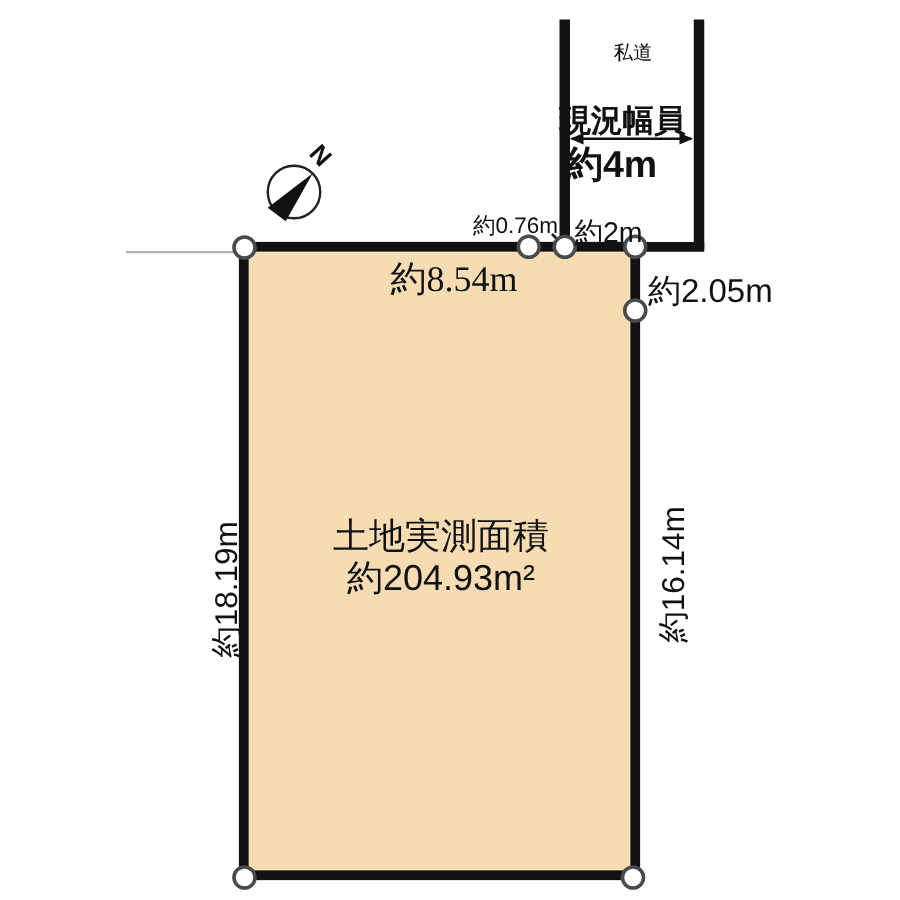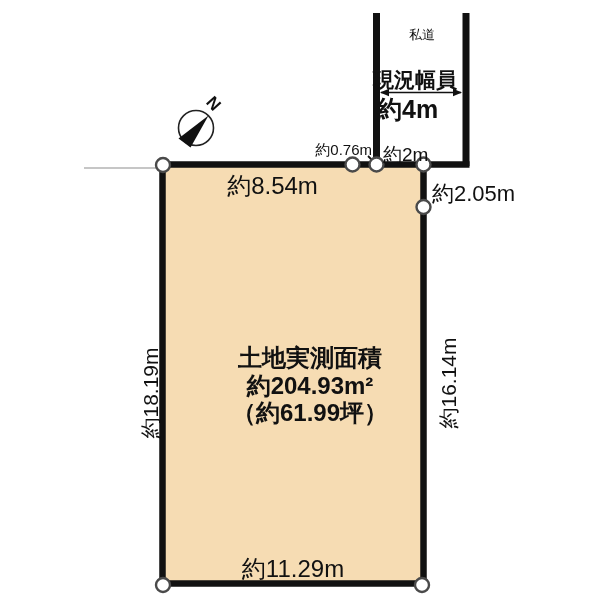--- a/index.html
+++ b/index.html
@@ -2,30 +2,30 @@
 <html><head>
 <meta charset="utf-8">
 <style>
   html,body{margin:0;padding:0;background:#fff;}
   .canvas{
     position:relative;width:600px;height:600px;background:#ffffff;overflow:hidden;
     font-family:"Liberation Sans","DejaVu Sans",sans-serif;color:#111;
   }
   .canvas svg{position:absolute;left:0;top:0;}
   .lbl{position:absolute;white-space:nowrap;color:#111;}
-  .dim-top   {left:200px;top:170px;width:145px;text-align:center;font-size:24px;font-weight:500;}
+  .dim-top   {left:200px;top:170px;width:145px;text-align:right;font-size:24px;font-weight:500;font-family:Liberation Serif, serif;}
   .dim-076   {left:298px;top:141px;width:74px;text-align:right;font-size:15px;font-weight:400;}
   .dim-2m    {left:383px;top:142px;width:48px;text-align:left;font-size:19px;font-weight:400;}
   .dim-205   {left:432px;top:179px;font-size:22px;font-weight:500;}
   .dim-right {left:396px;top:372px;width:100px;height:22px;text-align:center;font-size:21px;font-weight:500;
               transform:rotate(-90deg);transform-origin:center;}
   .dim-left  {left:98px;top:382px;width:100px;height:22px;text-align:center;font-size:21px;font-weight:500;
               transform:rotate(-90deg);transform-origin:center;}
   .dim-bottom{left:220px;top:553px;width:146px;text-align:center;font-size:24px;font-weight:500;}
-  .area-block{left:200px;top:344px;width:220px;text-align:center;font-weight:700;font-size:24px;line-height:27.5px;}
+  .area-block{left:184px;top:344px;width:220px;text-align:center;font-weight:400;font-size:24px;line-height:27.5px;}
   .road-name {left:377px;top:26px;width:90px;text-align:center;font-size:13px;font-weight:500;}
   .road-law  {left:360px;top:42px;width:124px;text-align:center;font-size:12.5px;font-weight:500;}
   .road-wlbl {left:370px;top:66px;width:90px;text-align:center;font-size:21px;font-weight:700;}
   .road-wval {left:377px;top:93px;width:90px;font-size:25px;font-weight:600;}
   .north-n   {left:207px;top:94px;font-size:17px;font-weight:700;transform:rotate(48deg);}
 </style>
 </head>
 <body>
 
 <div class="canvas">
@@ -70,21 +70,19 @@
   <div class="lbl road-name">私道</div>
   <div class="lbl road-wlbl">現況幅員</div>
   <div class="lbl road-wval">約4m</div>
 
   <div class="lbl dim-top">約8.54m</div>
   <div class="lbl dim-076">約0.76m</div>
   <div class="lbl dim-2m">約2m</div>
   <div class="lbl dim-205">約2.05m</div>
   <div class="lbl dim-right">約16.14m</div>
   <div class="lbl dim-left">約18.19m</div>
-  <div class="lbl dim-bottom">約11.29m</div>
 
   <div class="lbl area-block">
     <div>土地実測面積</div>
     <div>約204.93m²</div>
-    <div>（約61.99坪）</div>
   </div>
 
 </div>
 
 </body></html>

